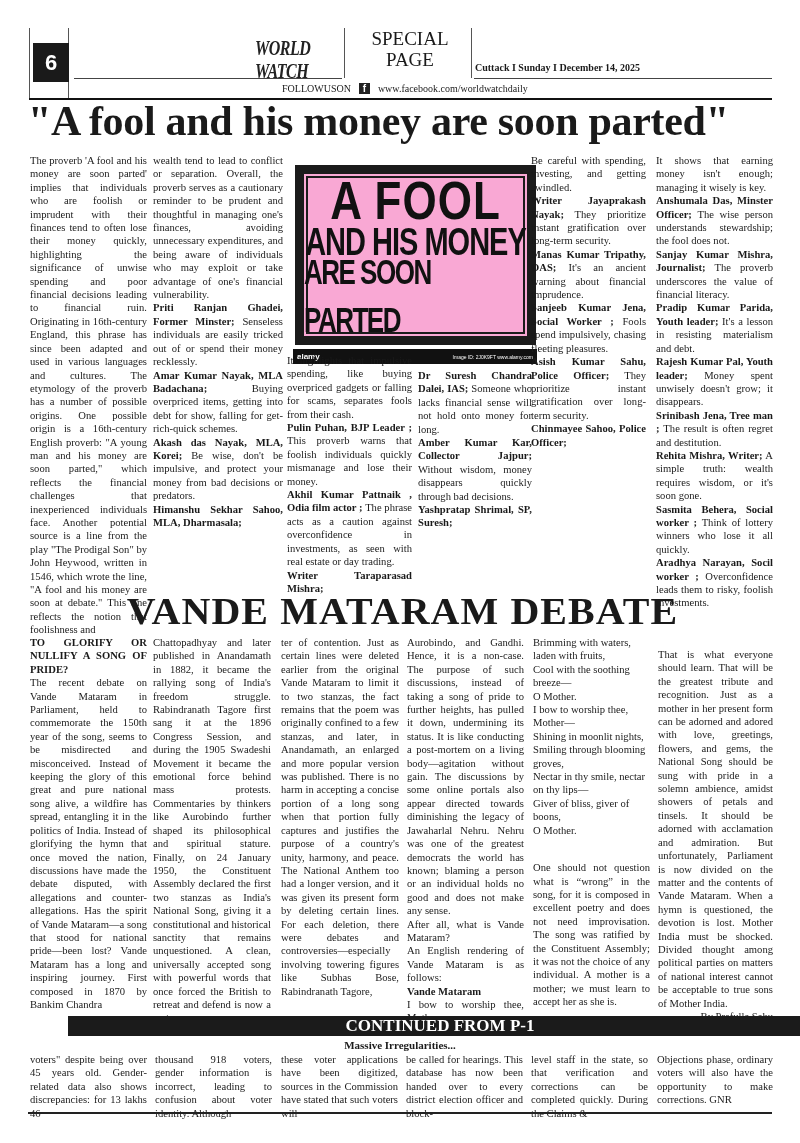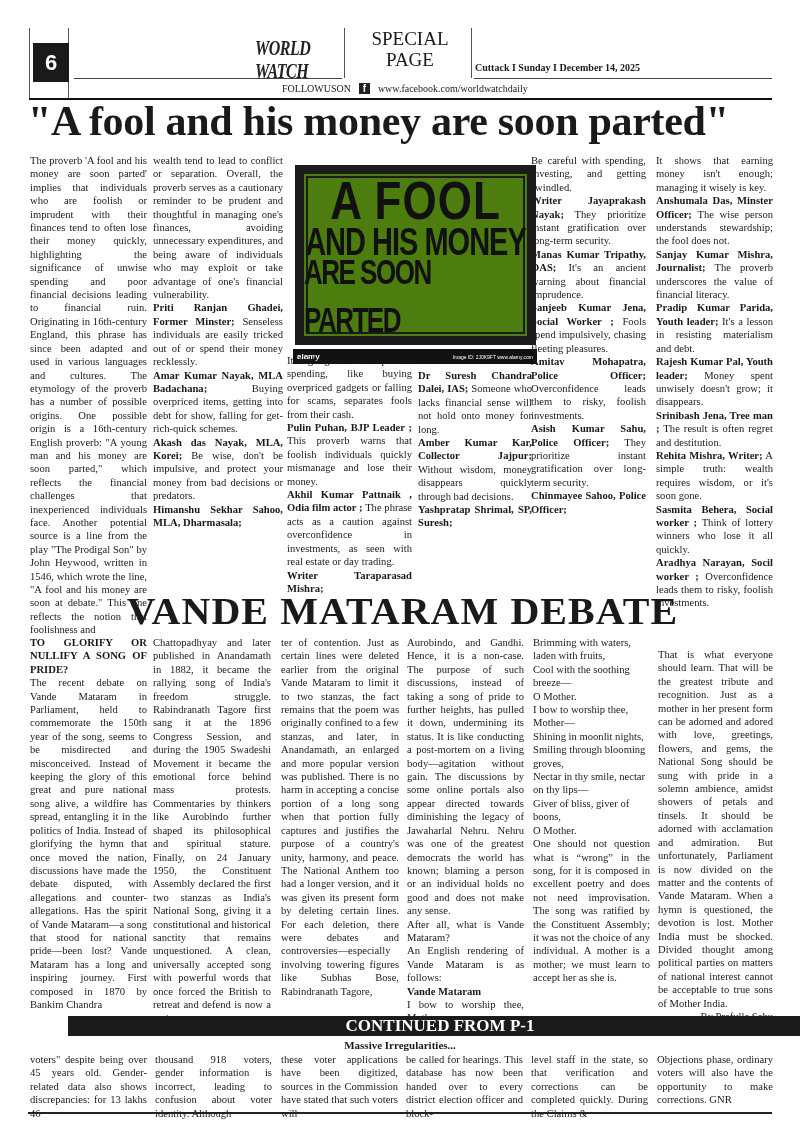--- a/index.html
+++ b/index.html
@@ -10,21 +10,21 @@
   .pageno { left:33px; top:43px; width:36px; height:39px; background:#1a1a1a; color:#fff; font-family:"Liberation Sans", sans-serif; font-weight:bold; font-size:22px; display:flex; align-items:center; justify-content:center; }
   .logo { left:255px; top:44px; width:88px; height:32px; font-family:"Liberation Serif", serif; font-weight:bold; font-size:16px; letter-spacing:-0.5px; color:#222; display:flex; align-items:center; justify-content:flex-end; font-style:italic; transform:scaleY(1.3); }
   .special { left:350px; top:28px; width:120px; text-align:center; font-weight:normal; font-size:19px; line-height:21px; }
   .dateline { left:475px; top:62px; font-size:10px; font-weight:bold; }
   .follow { left:282px; top:83px; font-size:10px; display:flex; align-items:center; gap:8px; }
   .fb { width:11px; height:11px; background:#222; color:#fff; font-family:"Liberation Sans", sans-serif; font-weight:bold; font-size:10px; display:inline-flex; align-items:flex-end; justify-content:center; }
   .headline { left:28px; top:97px; width:750px; font-weight:bold; font-size:42px; letter-spacing:-0.3px; white-space:nowrap; line-height:48px; }
   .col { position:absolute; font-size:10.6px; line-height:13.4px; text-align:justify; hyphens:auto; }
   .col p { margin:0; }
   .col b { font-weight:bold; }
-  .photo { left:295px; top:165px; width:241px; height:180px; background:#4d7c0f; border:9px solid #1b1b1b; outline:2px solid #1b1b1b; outline-offset:-13px; display:flex; flex-direction:column; align-items:center; justify-content:center; font-family:"Liberation Sans", sans-serif; font-weight:bold; color:#111; text-transform:uppercase; }
+  .photo { left:295px; top:165px; width:241px; height:180px; background:#f9a8d4; border:9px solid #1b1b1b; outline:2px solid #1b1b1b; outline-offset:-13px; display:flex; flex-direction:column; align-items:center; justify-content:center; font-family:"Liberation Sans", sans-serif; font-weight:bold; color:#111; text-transform:uppercase; }
   .photo .l1 { font-size:44px; line-height:46px; transform:scaleY(1.2); letter-spacing:1px; }
   .photo .l2 { font-size:29px; line-height:36px; transform:scaleY(1.35); letter-spacing:-1px; }
   .photo .l3 { font-size:26px; line-height:36px; transform:scaleY(1.35); letter-spacing:-1.5px; }
   .alamy { left:293px; top:349px; width:244px; height:15px; background:#111; color:#fff; font-family:"Liberation Sans", sans-serif; font-size:8px; font-weight:bold; display:flex; justify-content:space-between; align-items:center; padding:0 4px; }
   .vande { left:30px; top:592px; width:745px; text-align:center; font-weight:bold; font-size:37px; letter-spacing:1px; line-height:40px; transform:scaleX(1.08); white-space:nowrap; }
   .cont-bar { left:28px; top:1016px; width:744px; height:20px; background:#1b1b1b; color:#fff; text-align:center; font-weight:bold; font-size:17px; line-height:20px;margin-left:40px; }
   .cont-sub { left:28px; top:1039px; width:744px; text-align:center; font-weight:bold; font-size:11px; }
   .sig { text-align:right; }
 </style>
 </head>
@@ -85,21 +85,20 @@
   <p><b>Dr Suresh Chandra Dalei, IAS;</b><span> Someone who lacks financial sense will not hold onto money for long.</span></p>
   <p><b>Amber Kumar Kar, Collector Jajpur;</b><span> Without wisdom, money disappears quickly through bad decisions.</span></p>
   <p><b>Yashpratap Shrimal, SP, Suresh;</b></p>
 </div>
 
 <div class="col" style="left:531px;top:154px;width:115px;">
   <p><span> Be careful with spending, investing, and getting swindled.</span></p>
   <p><b>Writer Jayaprakash Nayak;</b><span> They prioritize instant gratification over long-term security.</span></p>
   <p><b>Manas Kumar Tripathy, OAS;</b><span> It's an ancient warning about financial imprudence.</span></p>
   <p><b>Sanjeeb Kumar Jena, Social Worker ;</b><span> Fools spend impulsively, chasing fleeting pleasures.</span></p>
-  <p><b>Amitav Mohapatra, Police Officer;</b><span> Overconfidence leads them to risky, foolish investments.</span></p>
   <p><b>Asish Kumar Sahu, Police Officer;</b><span> They prioritize instant gratification over long-term security.</span></p>
   <p><b>Chinmayee Sahoo, Police Officer;</b></p>
 </div>
 
 <div class="col" style="left:656px;top:154px;width:117px;">
   <p><span> It shows that earning money isn't enough; managing it wisely is key.</span></p>
   <p><b>Anshumala Das, Minster Officer;</b><span> The wise person understands stewardship; the fool does not.</span></p>
   <p><b>Sanjay Kumar Mishra, Journalist;</b><span> The proverb underscores the value of financial literacy.</span></p>
   <p><b>Pradip Kumar Parida, Youth leader;</b><span> It's a lesson in resisting materialism and debt.</span></p>
   <p><b>Rajesh Kumar Pal, Youth leader;</b><span> Money spent unwisely doesn't grow; it disappears.</span></p>
@@ -130,21 +129,21 @@
 </div>
 <div class="col" style="left:533px;top:636px;width:117px;text-align:left;">
   <p>Brimming with waters, laden with fruits,</p>
   <p>Cool with the soothing breeze—</p>
   <p>O Mother.</p>
   <p>I bow to worship thee, Mother—</p>
   <p>Shining in moonlit nights, Smiling through blooming groves,</p>
   <p>Nectar in thy smile, nectar on thy lips—</p>
   <p>Giver of bliss, giver of boons,</p>
   <p>O Mother.</p>
-  <p style="text-align:justify;">One should not question what is “wrong” in the song, for it is composed in excellent poetry and does not need improvisation. The song was ratified by the Constituent Assembly; it was not the choice of any individual. A mother is a mother; we must learn to accept her as she is.</p>
+  <p style="text-align:justify;margin-top:24px;">One should not question what is “wrong” in the song, for it is composed in excellent poetry and does not need improvisation. The song was ratified by the Constituent Assembly; it was not the choice of any individual. A mother is a mother; we must learn to accept her as she is.</p>
 </div>
 <div class="col" style="left:658px;top:636px;width:115px;margin-top:12px;">
   <p>That is what everyone should learn. That will be the greatest tribute and recognition. Just as a mother in her present form can be adorned and adored with love, greetings, flowers, and gems, the National Song should be sung with pride in a solemn ambience, amidst showers of petals and tinsels. It should be adorned with acclamation and admiration. But unfortunately, Parliament is now divided on the matter and the contents of Vande Mataram. When a hymn is questioned, the devotion is lost. Mother India must be shocked. Divided thought among political parties on matters of national interest cannot be acceptable to true sons of Mother India.</p>
   <p class="sig">By Prafulla Sahu</p>
 </div>
 
 <div class="abs cont-bar">CONTINUED FROM P-1</div>
 <div class="abs cont-sub">Massive Irregularities...</div>
 <div class="col" style="left:30px;top:1053px;width:117px;">
     <p>voters" despite being over 45 years old. Gender-related data also shows discrepancies: for 13 lakhs 46</p>

